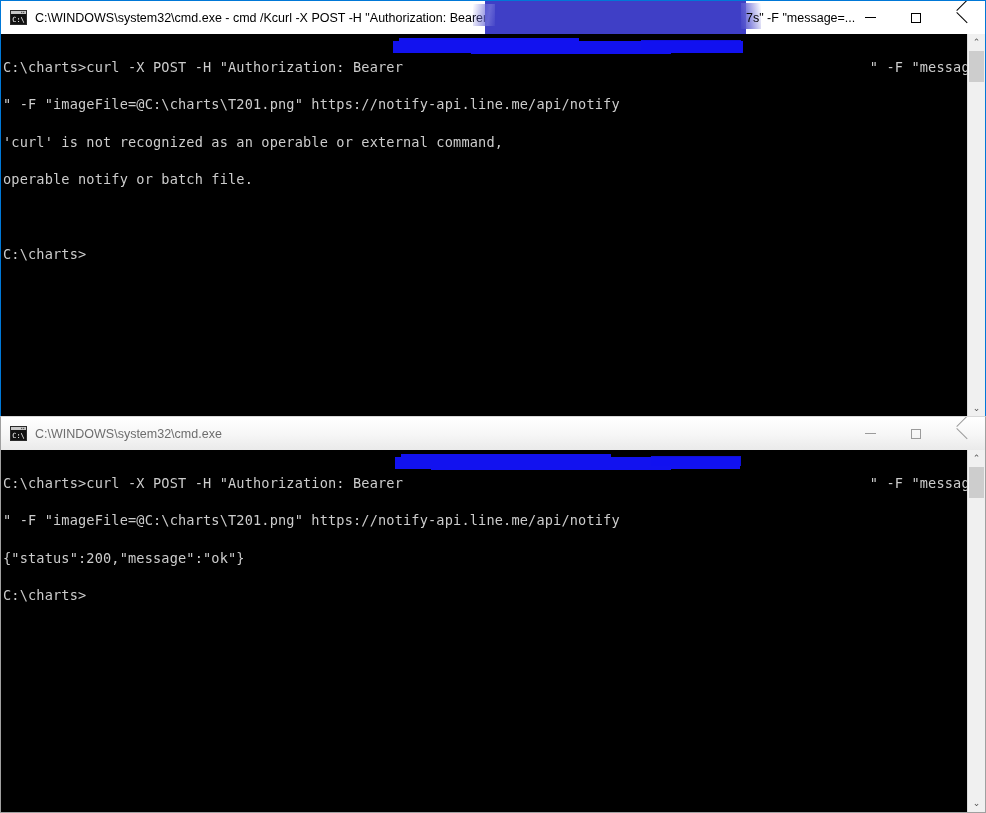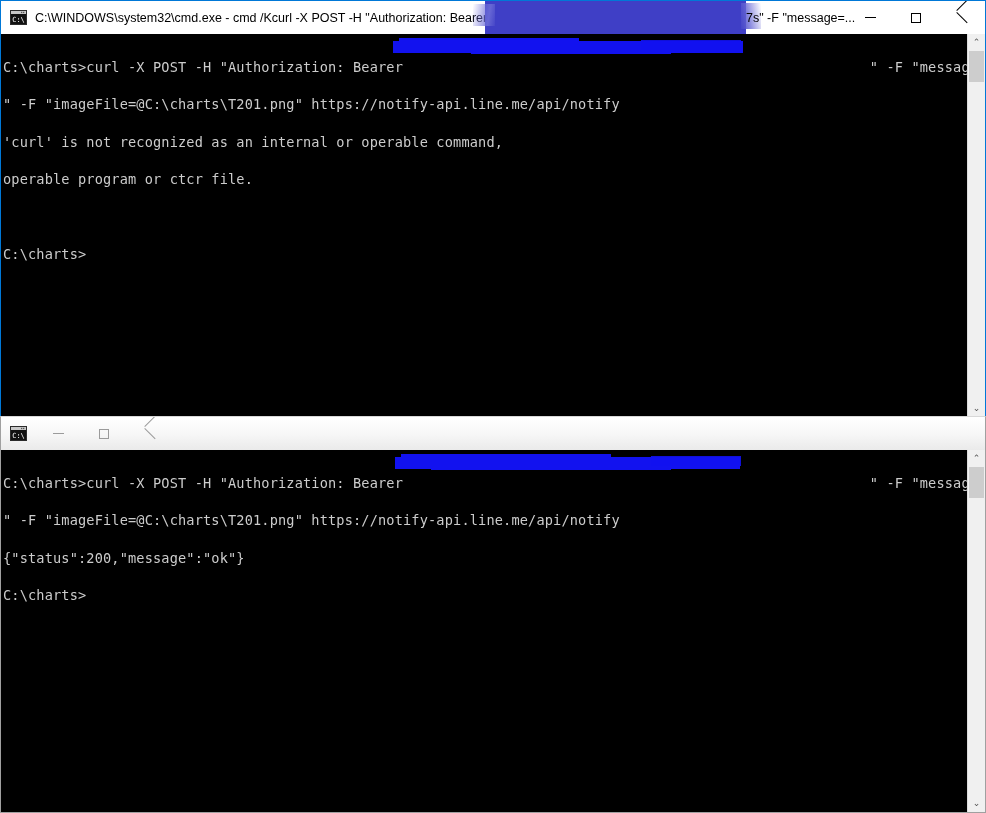--- a/index.html
+++ b/index.html
@@ -306,22 +306,22 @@
         <div class="win-btn">
             <div class="glyph-close"></div>
           </div>
       </div>
     </div>
 
     <div class="console-body" style="height:383px;">
       <div class="console-text">
         <span class="console-line">C:\charts&gt;curl -X POST -H "Authorization: Bearer                                                        " -F "message=Server Startup</span>
         <span class="console-line">" -F "imageFile=@C:\charts\T201.png" https://notify-api.line.me/api/notify</span>
-        <span class="console-line">'curl' is not recognized as an internal or operable command,</span>
-        <span class="console-line">operable program or ctcr file.</span>
+        <span class="console-line">'curl' is not recognized as an operable or external command,</span>
+        <span class="console-line">operable notify or batch file.</span>
         <span class="console-line"></span>
         <span class="console-line">C:\charts&gt;</span>
 
         
         <div class="term-censor" style="left:392px;top:7px;width:350px;height:12px;"></div>
         <div class="term-censor" style="left:398px;top:4px;width:180px;height:5px;"></div>
         <div class="term-censor" style="left:470px;top:16px;width:200px;height:4px;"></div>
         <div class="term-censor" style="left:640px;top:6px;width:100px;height:10px;opacity:0.9;"></div>
       </div>
 
@@ -343,20 +343,21 @@
         <svg width="17" height="15" viewBox="0 0 17 15" xmlns="http://www.w3.org/2000/svg">
           <rect x="0.5" y="0.5" width="16" height="14" fill="#ffffff" stroke="#2b2b2b"></rect>
           <rect x="1" y="1" width="15" height="3" fill="#c8c8c8"></rect>
           <rect x="11" y="1.8" width="1.3" height="1.3" fill="#555"></rect>
           <rect x="13" y="1.8" width="1.3" height="1.3" fill="#555"></rect>
           <rect x="1" y="4" width="15" height="10" fill="#111111"></rect>
           <text x="2.2" y="12" font-family="DejaVu Sans Mono, monospace" font-size="7" fill="#ffffff">C:\</text>
         </svg>
       </div>
 
+      <div class="title-text title-text-inactive">C:\WINDOWS\system32\cmd.exe</div>
 
       <div class="win-buttons dim">
         <div class="win-btn">
             <div class="glyph-min"></div>
           </div>
         <div class="win-btn">
             <div class="glyph-max"></div>
           </div>
         <div class="win-btn">
             <div class="glyph-close"></div>

